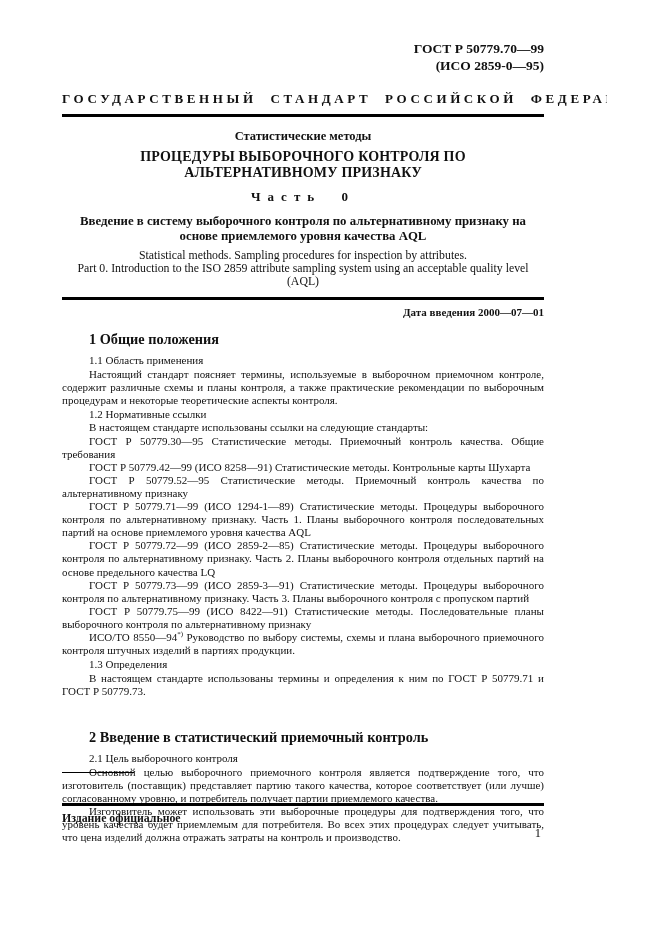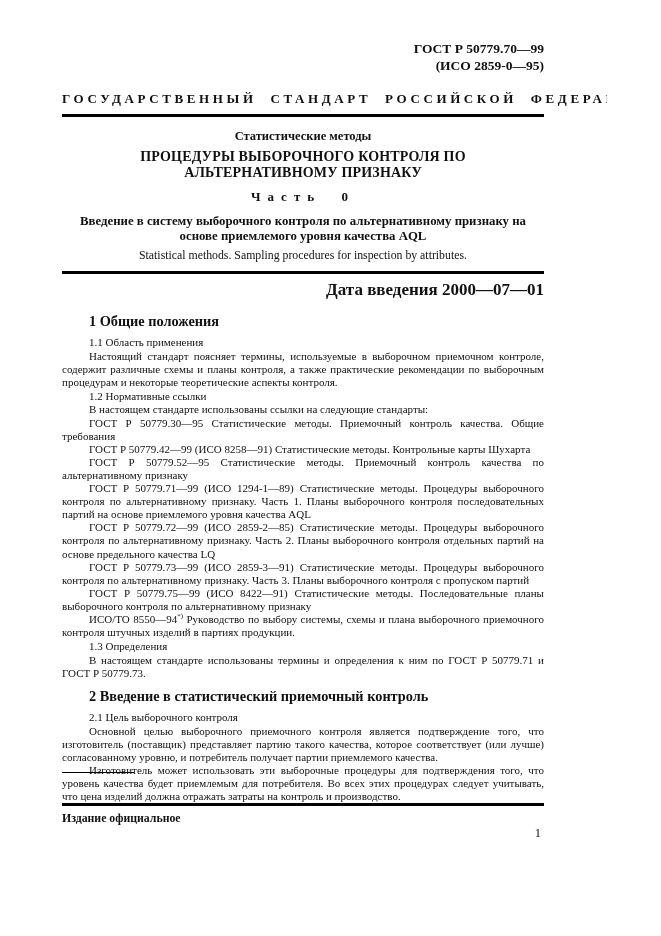--- a/index.html
+++ b/index.html
@@ -70,31 +70,31 @@
     text-align: center;
     font-size: 11.8px;
     line-height: 13px;
   }
   .en-title.first { margin-top: 6px; }
   .rule2 { margin-top: 9px; }
   .date {
     margin-top: 6px;
     text-align: right;
     font-weight: bold;
-    font-size: 17px;
+    font-size: 11px;
   }
   
   h2 {
     margin: 13px 0 7px 0;
     font-size: 14.3px;
     font-weight: bold;
     text-indent: 27px;
     line-height: 16px;
   }
-  h2.sec2 { margin-top: 8px; }
+  h2.sec2 { margin-top: 31px; }
   h3 {
     margin: 1px 0 0 0;
     font-size: 11px;
     font-weight: normal;
     text-indent: 27px;
     line-height: 13.6px;
   }
   p.body-p {
     margin: 0;
     font-size: 11px;
@@ -159,20 +159,21 @@
   </div>
 
   <div class="fed-title">ГОСУДАРСТВЕННЫЙ СТАНДАРТ РОССИЙСКОЙ ФЕДЕРАЦИИ</div>
   <div class="rule-thick"></div>
 
   <div class="subject">Статистические методы</div>
   <div class="main-title">ПРОЦЕДУРЫ ВЫБОРОЧНОГО КОНТРОЛЯ ПО АЛЬТЕРНАТИВНОМУ ПРИЗНАКУ</div>
   <div class="part">Часть 0</div>
   <div class="subtitle">Введение в систему выборочного контроля по альтернативному признаку на основе приемлемого уровня качества AQL</div>
   <div class="en-title first">Statistical methods. Sampling procedures for inspection by attributes.</div>
+  <div class="en-title">Part 0. Introduction to the ISO 2859 attribute sampling system using an acceptable quality level (AQL)</div>
 
   <div class="rule-thick rule2"></div>
   <div class="date">Дата введения 2000—07—01</div>
 
   <h2>1 Общие положения</h2>
 
   <h3>1.1 Область применения</h3>
   <p class="body-p">Настоящий стандарт поясняет термины, используемые в выборочном приемочном контроле, содержит различные схемы и планы контроля, а также практические рекомендации по выборочным процедурам и некоторые теоретические аспекты контроля.</p>
 
   <h3>1.2 Нормативные ссылки</h3>

